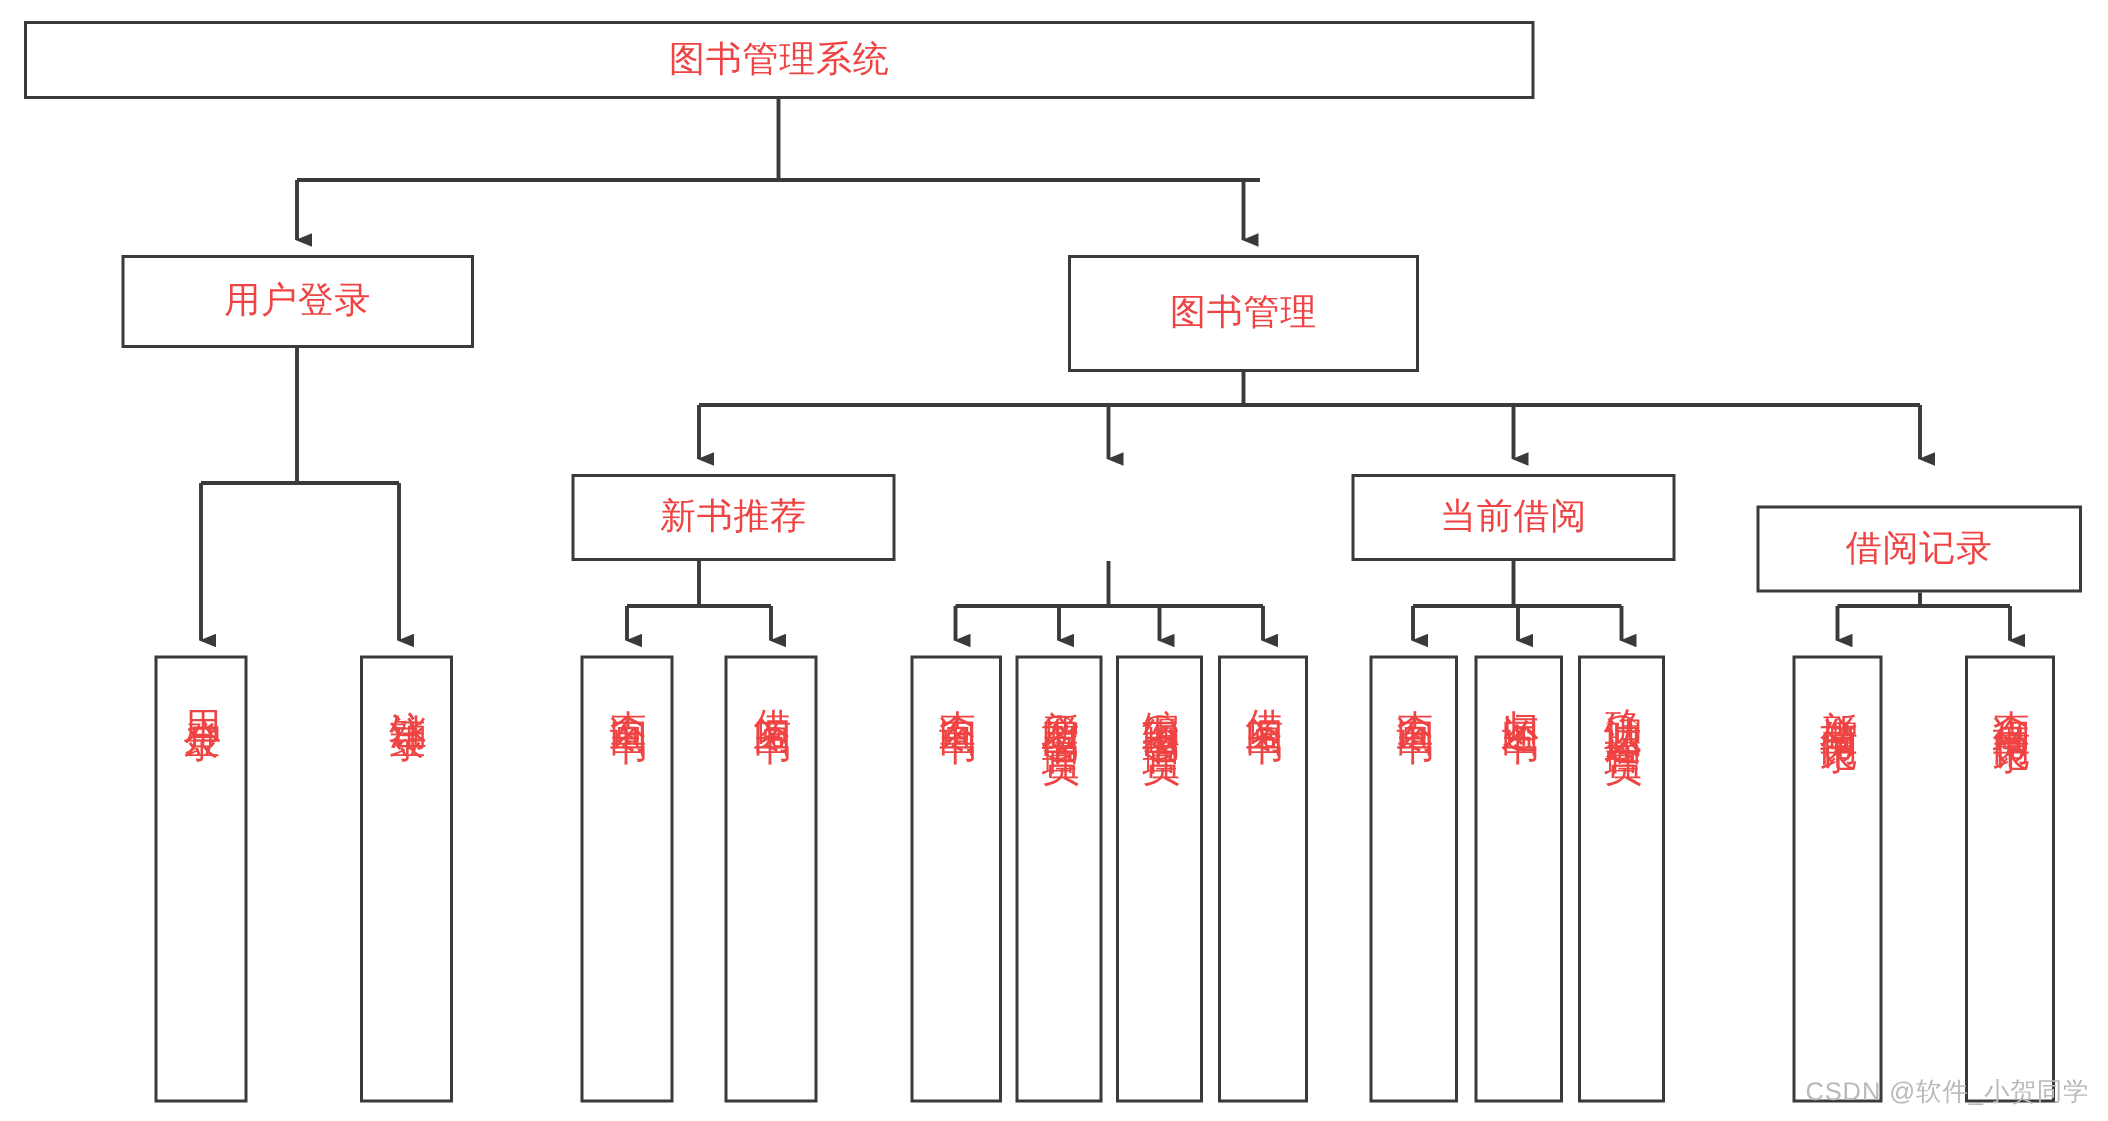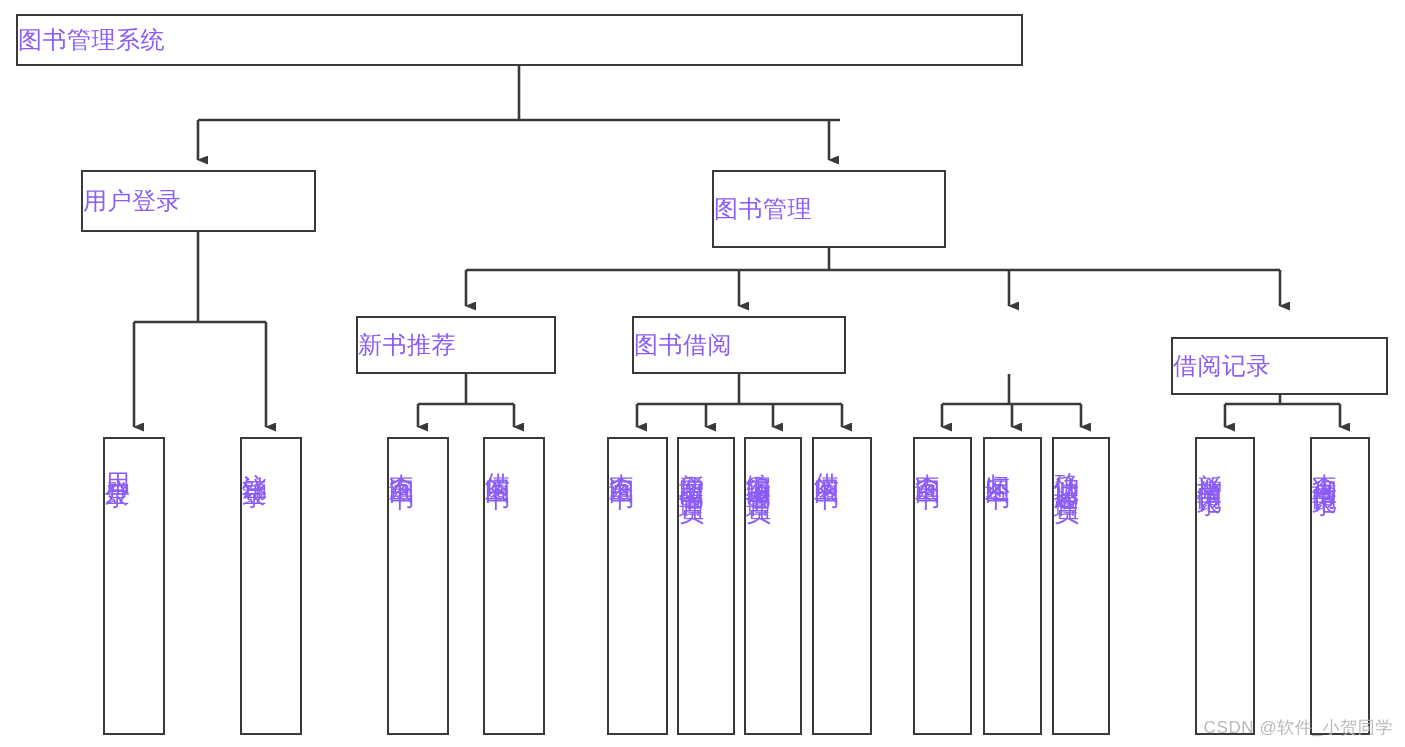--- a/index.html
+++ b/index.html
@@ -26,22 +26,22 @@
     width: 1405px;
     height: 747px;
   }
   .node-box {
     position: absolute;
     box-sizing: border-box;
     background: #ffffff;
     border: 2.5px solid #3a3a3a;
     display: flex;
     align-items: center;
-    justify-content: flex-start;
-    color: #8b5cf6;
+    justify-content: center;
+    color: #ef4444;
   }
   .node-label {
     white-space: nowrap;
     line-height: 1.1;
     letter-spacing: 0.5px;
   }
   .horiz .node-label {
     font-size: 24px;
   }
   .vert {
@@ -126,25 +126,25 @@
     <span class="node-label">图书管理系统</span>
   </div>
 
   <div class="node-box horiz" style="left:81px; top:170px; width:235px; height:62px;">
     <span class="node-label">用户登录</span>
   </div>
   <div class="node-box horiz" style="left:712px; top:170px; width:234px; height:78px;">
     <span class="node-label">图书管理</span>
   </div>
 
-  <div class="node-box horiz" style="left:356px; top:316px; width:200px; height:58px;">
+  <div class="node-box horiz" style="left:381px; top:316px; width:216px; height:58px;">
     <span class="node-label">新书推荐</span>
   </div>
-  <div class="node-box horiz" style="left:632px; top:316px; width:214px; height:58px;">
-    <span class="node-label">图书借阅</span>
+  <div class="node-box horiz" style="left:901px; top:316px; width:216px; height:58px;">
+    <span class="node-label">当前借阅</span>
   </div>
   <div class="node-box horiz" style="left:1171px; top:316px; width:217px; height:58px;margin-top:21px;">
     <span class="node-label">借阅记录</span>
   </div>
 
   <div class="node-box vert" style="left:103px; top:437px; width:62px; height:298px;">
     <span class="node-label">用户登录</span>
   </div>
   <div class="node-box vert" style="left:240px; top:437px; width:62px; height:298px;">
     <span class="node-label">注销登录</span>

